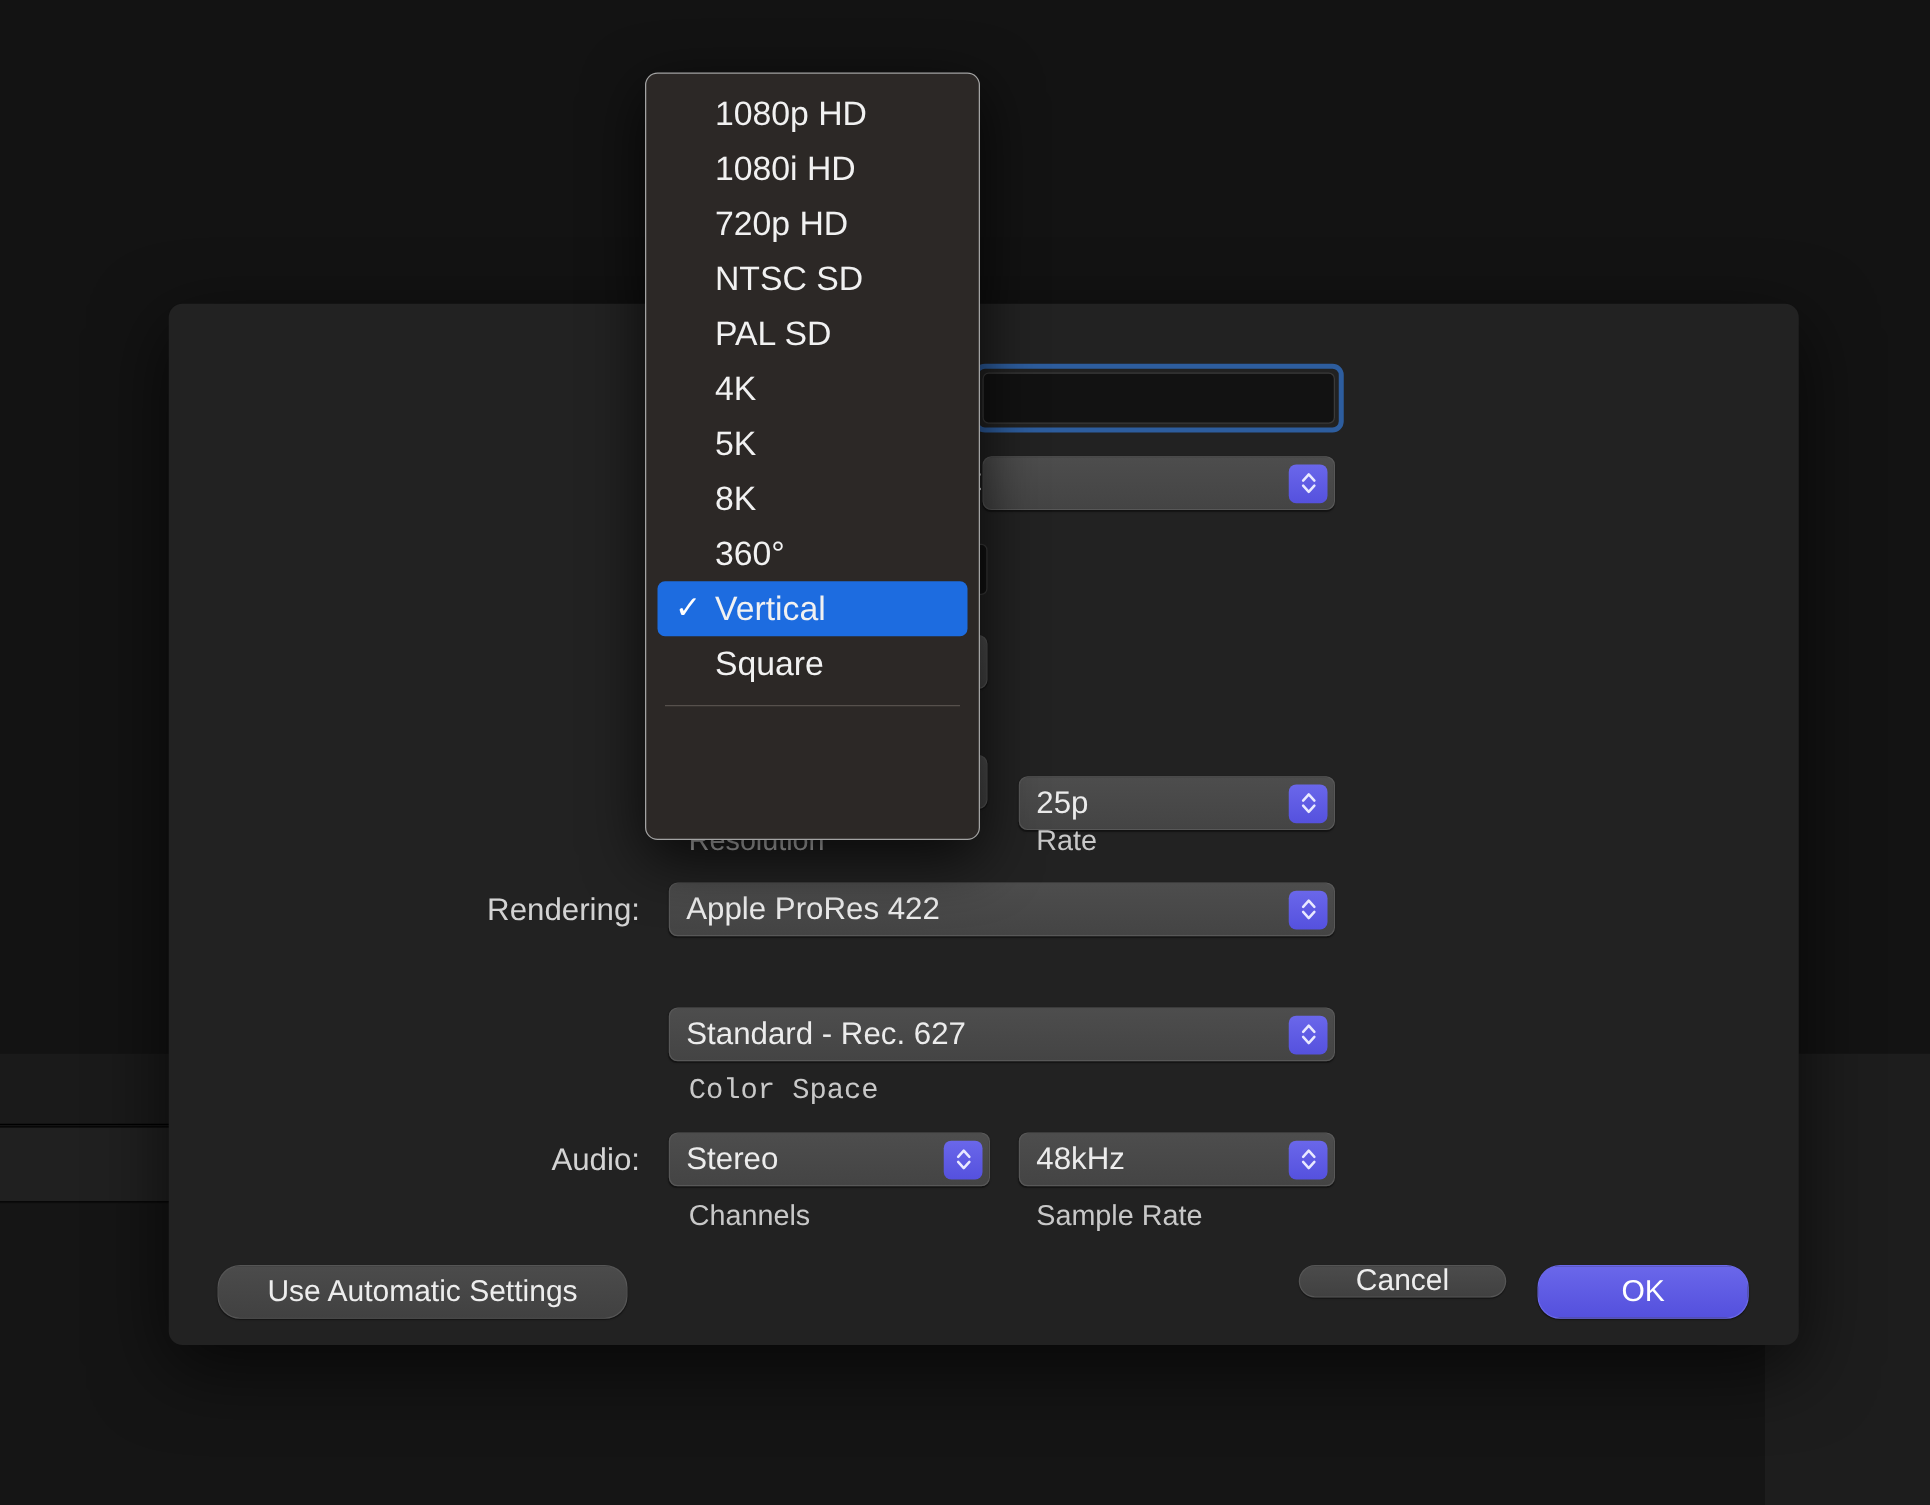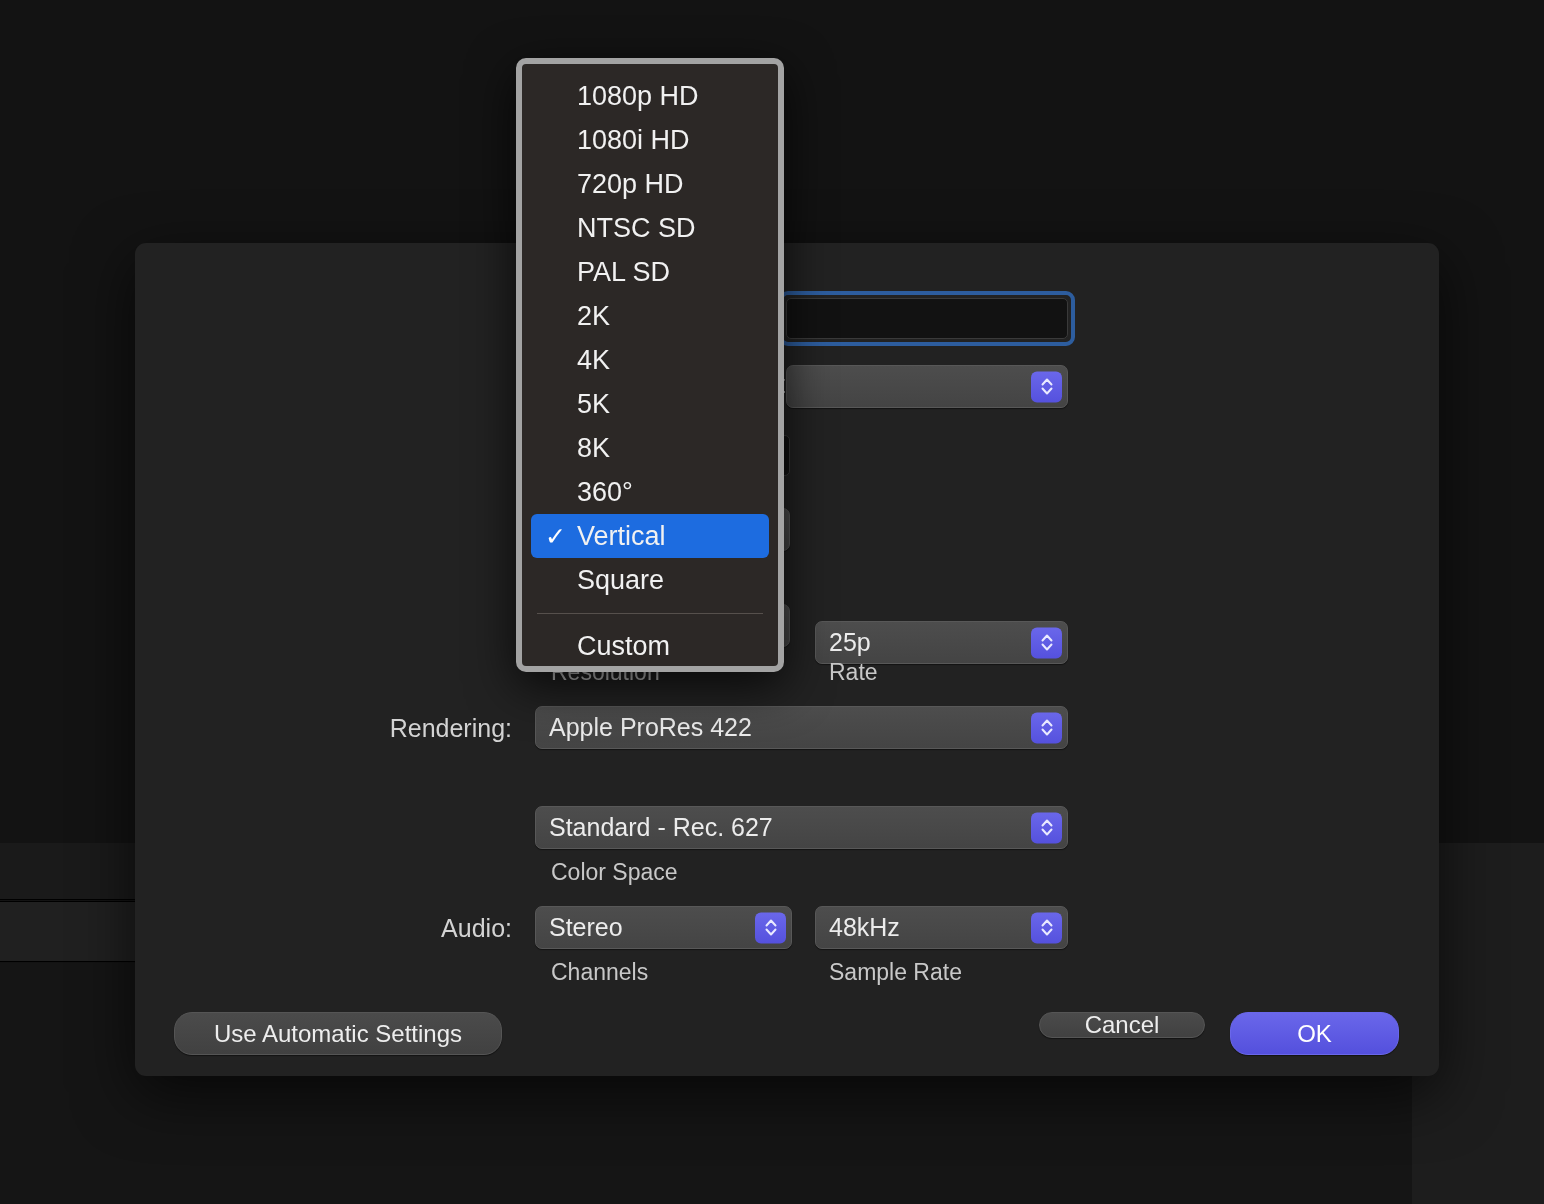--- a/index.html
+++ b/index.html
@@ -102,21 +102,21 @@
     background: linear-gradient(#6a67ea, #5450dd);
     border-color: #6a67ea;
     color: #fff;
   }
 
   
   .menu {
     position: absolute; left: 516px; top: 58px; width: 268px; height: 614px;
     background: #2c2826;
     border-radius: 10px;
-    border: 6px solid #a3a3a3;
+    border: 1px solid #a3a3a3;
     box-shadow: 0 14px 48px rgba(0,0,0,0.75);
     padding: 10px 9px;
     overflow: hidden;
   }
   .menu-item {
     position: relative;
     height: 44px;
     display: flex; align-items: center;
     border-radius: 6px;
     padding-left: 46px;
@@ -211,21 +211,21 @@
 
     <div class="popup" style="left:400px; top:563px; width:533px; height:43px;">
       <span class="pv">Standard - Rec. 627</span>
       <span class="chev">
         <svg width="18" height="22" viewBox="0 0 18 22" fill="none" stroke="#e9e9ff" stroke-width="2" stroke-linecap="round" stroke-linejoin="round">
           <path d="M4.5 9 L9 4 L13.5 9"></path>
             <path d="M4.5 13 L9 18 L13.5 13"></path>
         </svg>
       </span>
     </div>
-    <span class="sub-label" style="left:416px; top:616px;">Color Space</span>
+    <span class="sub-label" style="left:416px; top:616px;font-family:Liberation Mono, monospace;">Color Space</span>
 
     <span class="field-label" style="left:0; top:671px; width:377px; position:absolute;">Audio:</span>
     <div class="popup" style="left:400px; top:663px; width:257px; height:43px;">
       <span class="pv">Stereo</span>
       <span class="chev">
         <svg width="18" height="22" viewBox="0 0 18 22" fill="none" stroke="#e9e9ff" stroke-width="2" stroke-linecap="round" stroke-linejoin="round">
           <path d="M4.5 9 L9 4 L13.5 9"></path>
             <path d="M4.5 13 L9 18 L13.5 13"></path>
         </svg>
       </span>
@@ -259,41 +259,35 @@
         <div class="menu-item">
           <span>720p HD</span>
         </div>
         <div class="menu-item">
           <span>NTSC SD</span>
         </div>
         <div class="menu-item">
           <span>PAL SD</span>
         </div>
         <div class="menu-item">
-          <span>2K</span>
-        </div>
-        <div class="menu-item">
           <span>4K</span>
         </div>
         <div class="menu-item">
           <span>5K</span>
         </div>
         <div class="menu-item">
           <span>8K</span>
         </div>
         <div class="menu-item">
           <span>360°</span>
         </div>
         <div class="menu-item selected">
           <span class="menu-check">✓</span>
           <span>Vertical</span>
         </div>
         <div class="menu-item">
           <span>Square</span>
         </div>
         <div class="menu-sep"></div>
-        <div class="menu-item">
-          <span>Custom</span>
-        </div>
       </div>
   </div>
 
 </div>
 
 </body></html>

